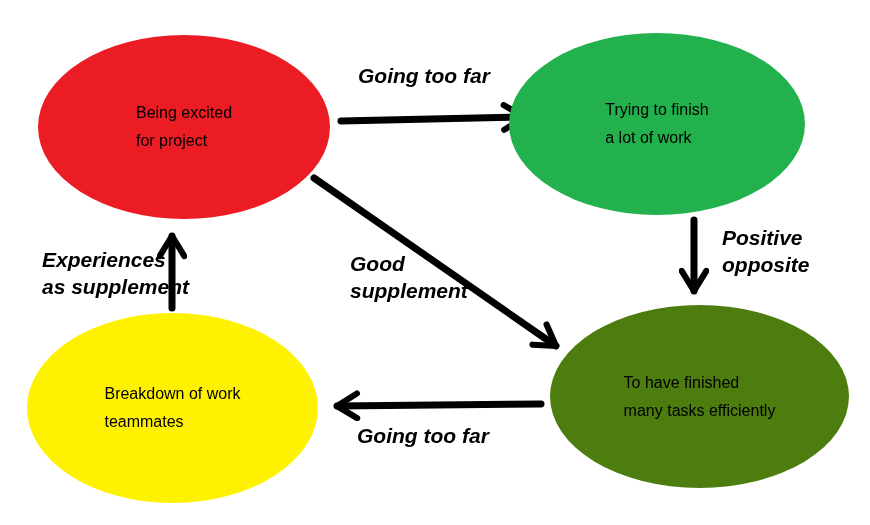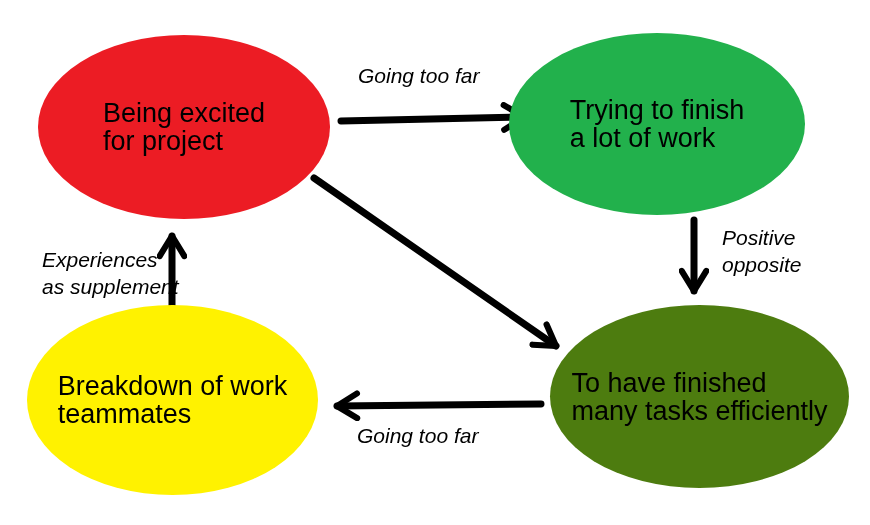--- a/index.html
+++ b/index.html
@@ -19,33 +19,33 @@
     pointer-events: none;
   }
   .node {
     position: absolute;
     border-radius: 50%;
     display: flex;
     align-items: center;
     justify-content: center;
   }
   .node-text {
-    font-size: 27px;
+    font-size: 16px;
     line-height: 28px;
     text-align: left;
   }
   .node-text span { display: block; }
   .node-red    { left: 38px;  top: 35px;  width: 292px; height: 184px; }
   .node-green  { left: 509px; top: 33px;  width: 296px; height: 182px; }
   .node-blue   { left: 550px; top: 305px; width: 299px; height: 183px; }
-  .node-yellow { left: 27px;  top: 305px; width: 291px; height: 190px; }
+  .node-yellow { left: 27px;  top: 313px; width: 291px; height: 190px; }
   .edge-label {
     position: absolute;
     font-style: italic;
-    font-weight: normal;
+    font-weight: bold;
     font-size: 21px;
     line-height: 27px;
     white-space: nowrap;
   }
   .edge-label span { display: block; }
   .lbl-going-top    { left: 358px; top: 62px;  }
   .lbl-positive     { left: 722px; top: 224px; }
   .lbl-good         { left: 350px; top: 250px; }
   .lbl-going-bottom { left: 357px; top: 422px; }
   .lbl-experiences  { left: 42px;  top: 246px; }
@@ -98,20 +98,24 @@
 
   <div class="edge-label lbl-going-top">
     <span>Going too far</span>
   </div>
 
   <div class="edge-label lbl-positive">
     <span>Positive</span>
     <span>opposite</span>
   </div>
 
+  <div class="edge-label lbl-good">
+    <span>Good</span>
+    <span>supplement</span>
+  </div>
 
   <div class="edge-label lbl-going-bottom">
     <span>Going too far</span>
   </div>
 
   <div class="edge-label lbl-experiences">
     <span>Experiences</span>
     <span>as supplement</span>
   </div>
 

